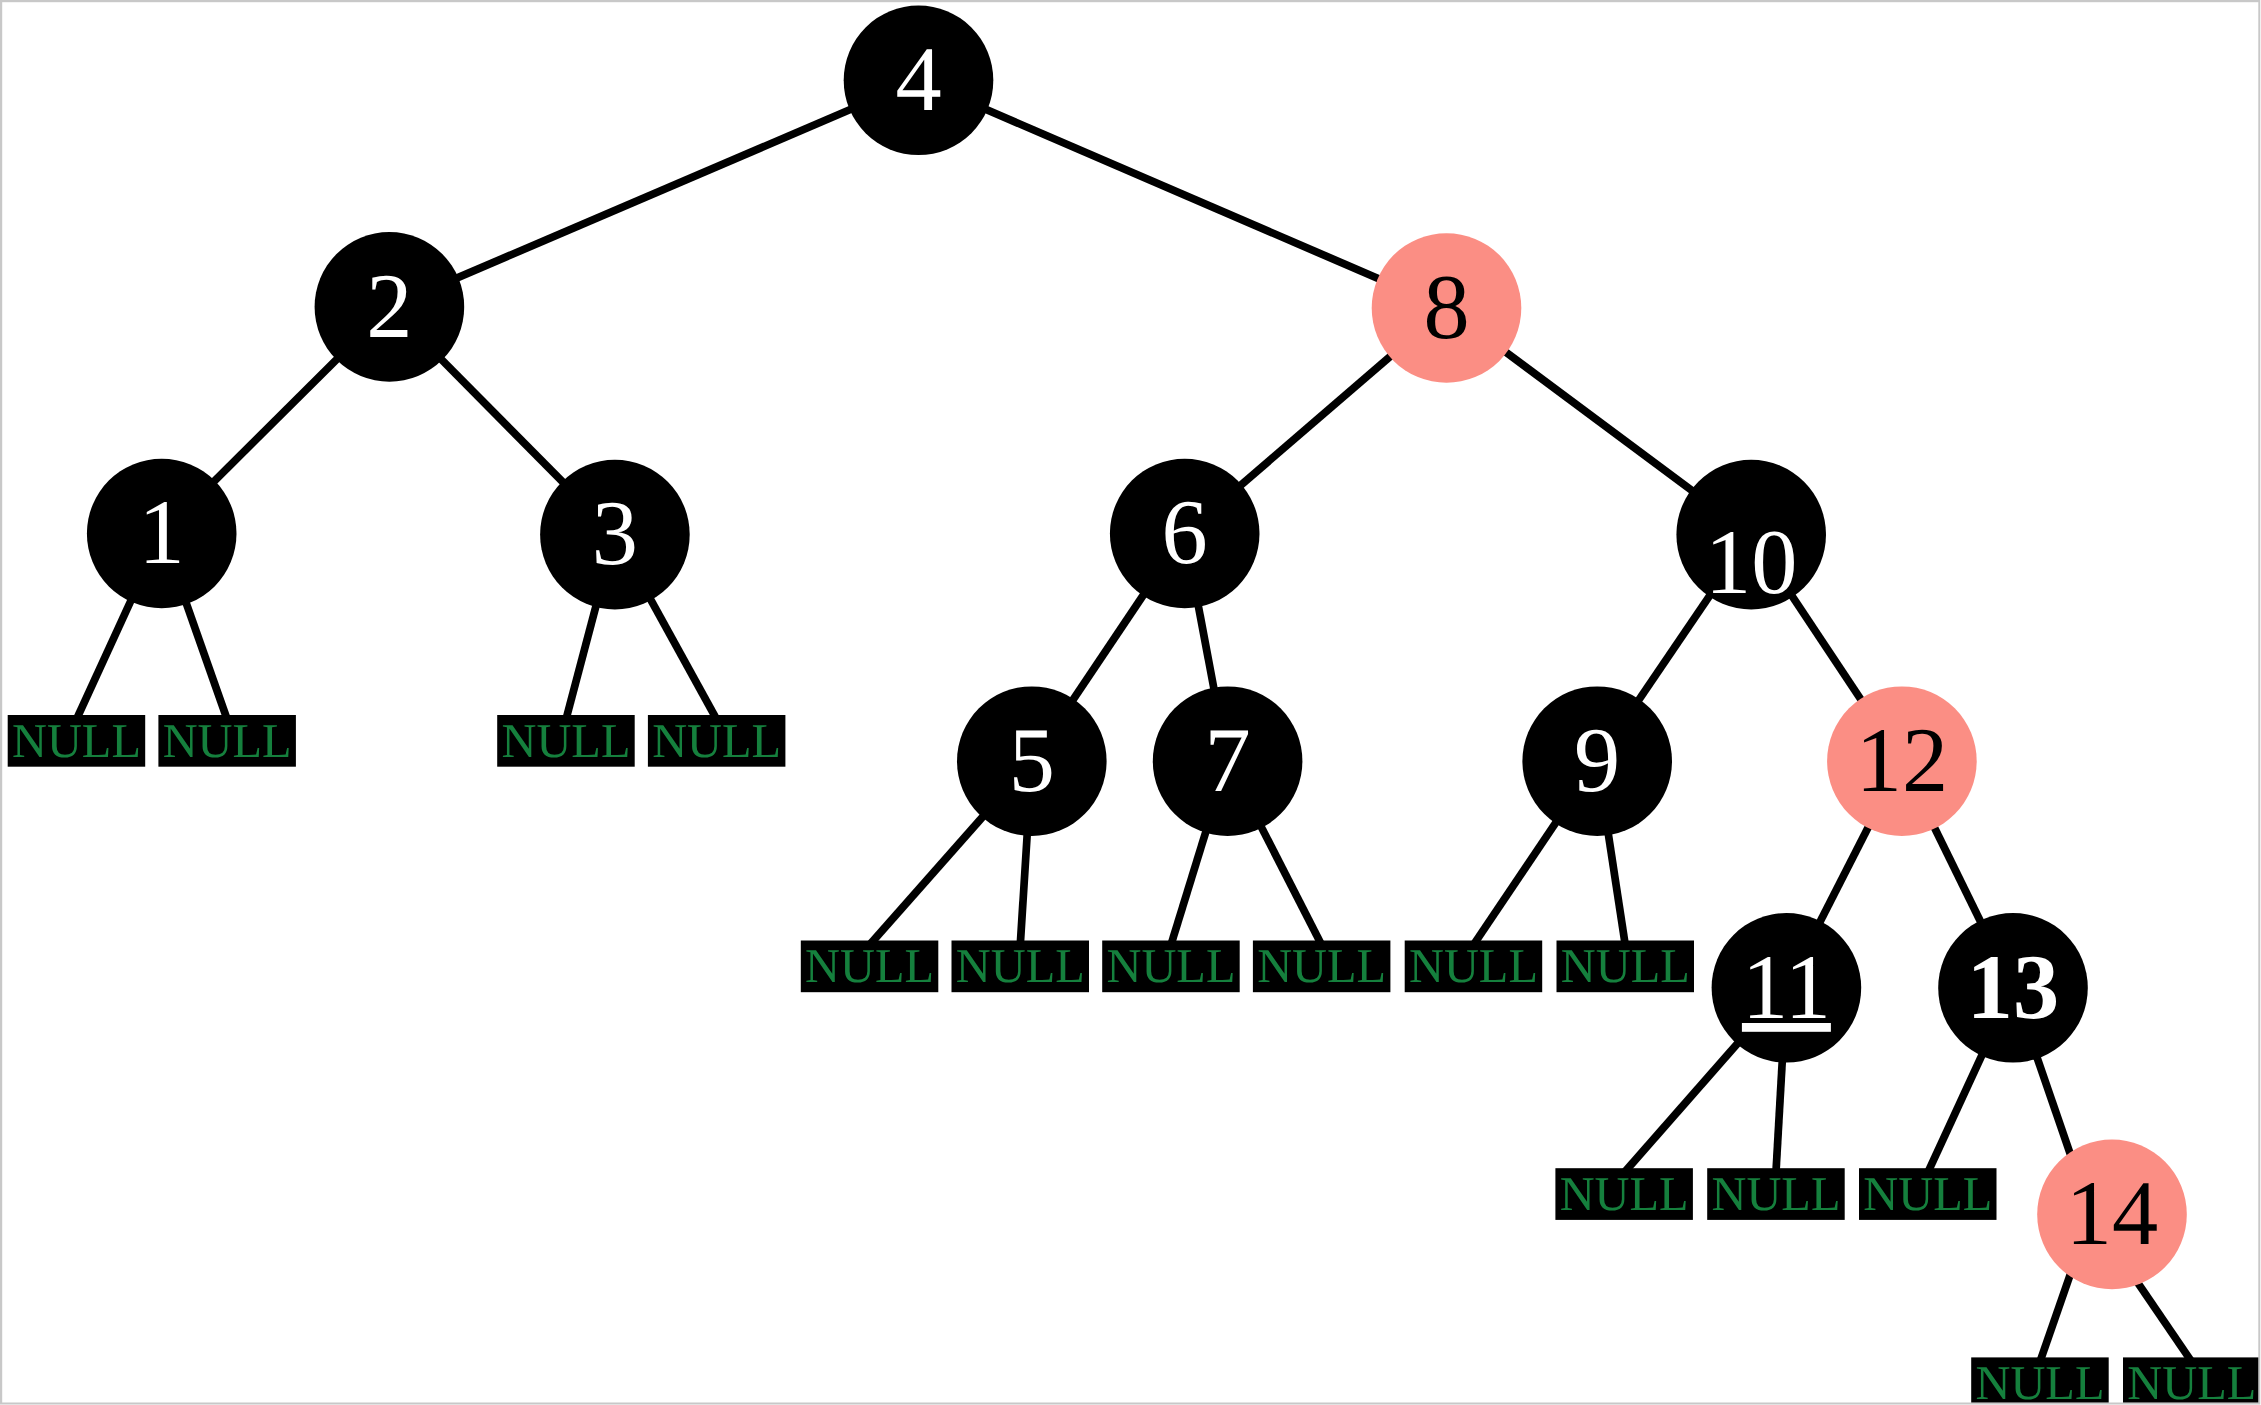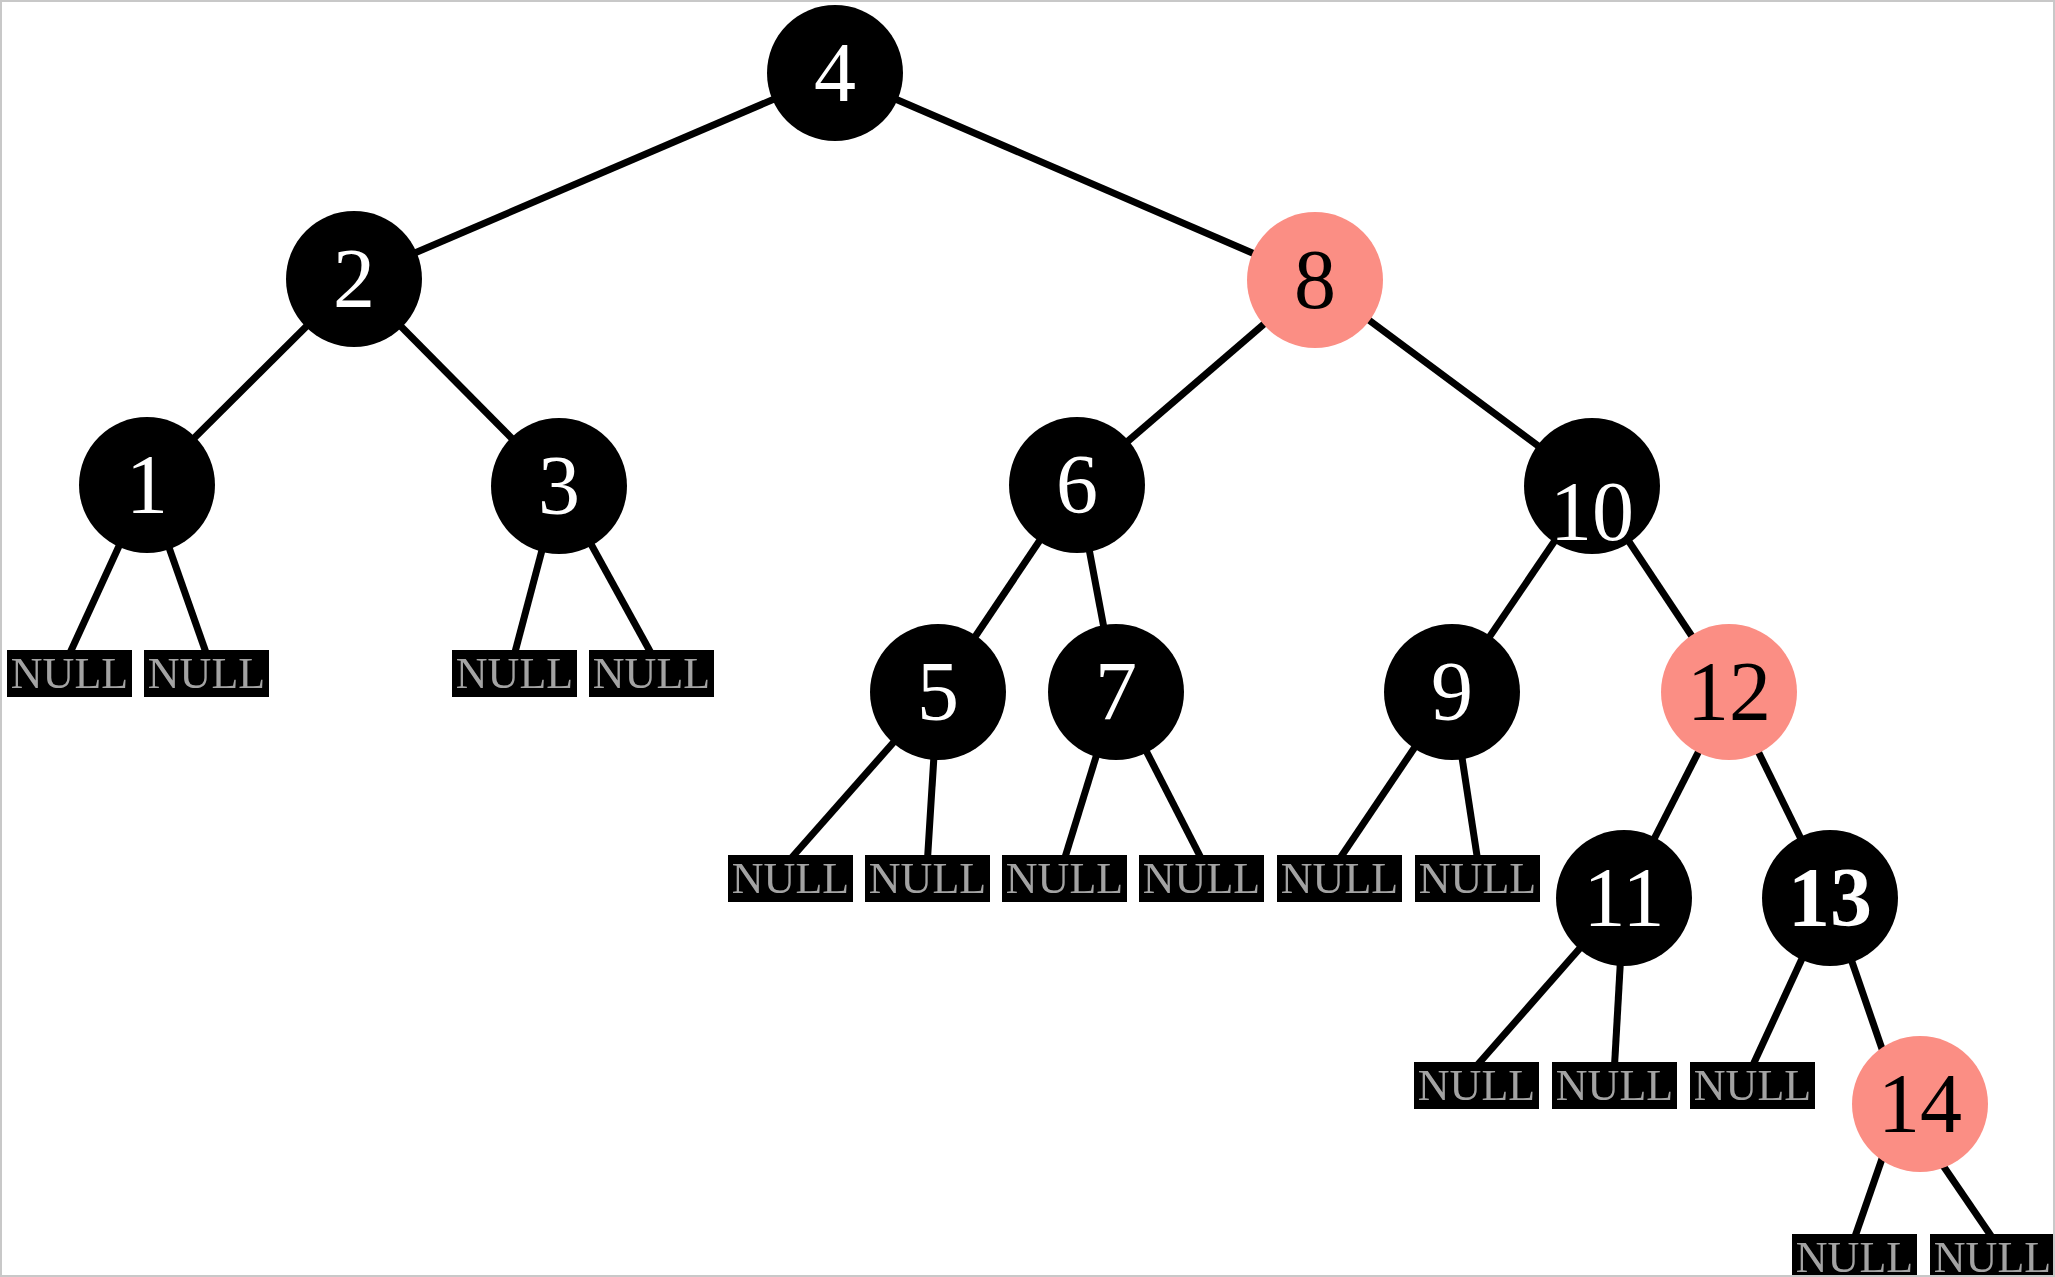--- a/index.html
+++ b/index.html
@@ -42,21 +42,21 @@
   }
   .tree-node.red {
     background: #FB8E84;
     color: #000000;
   }
   .null-box {
     position: absolute;
     width: 125px;
     height: 47px;
     background: #000000;
-    color: #a3a3a3;
+    color: #15803d;
     display: flex;
     align-items: center;
     justify-content: center;
     font-size: 44px;
     line-height: 47px;
     white-space: nowrap;
     user-select: none;
   }
 </style>
 </head>
@@ -120,21 +120,21 @@
     </div>
     <div class="tree-node black" style="left: 1046px; top: 622px;">
       <span>7</span>
     </div>
     <div class="tree-node black" style="left: 1382px; top: 622px;">
       <span>9</span>
     </div>
     <div class="tree-node red" style="left: 1659px; top: 622px;">
       <span>12</span>
     </div>
-    <div class="tree-node black" style="left: 1554px; top: 828px;">
+    <div class="tree-node black" style="left: 1554px; top: 828px; text-decoration: underline;">
       <span>11</span>
     </div>
     <div class="tree-node black" style="left: 1760px; top: 828px; font-weight: bold;">
       <span>13</span>
     </div>
     <div class="tree-node red" style="left: 1850px; top: 1034px;">
       <span>14</span>
     </div>
     <div class="null-box" style="left: 5px; top: 648px;">
       <span>NULL</span>

